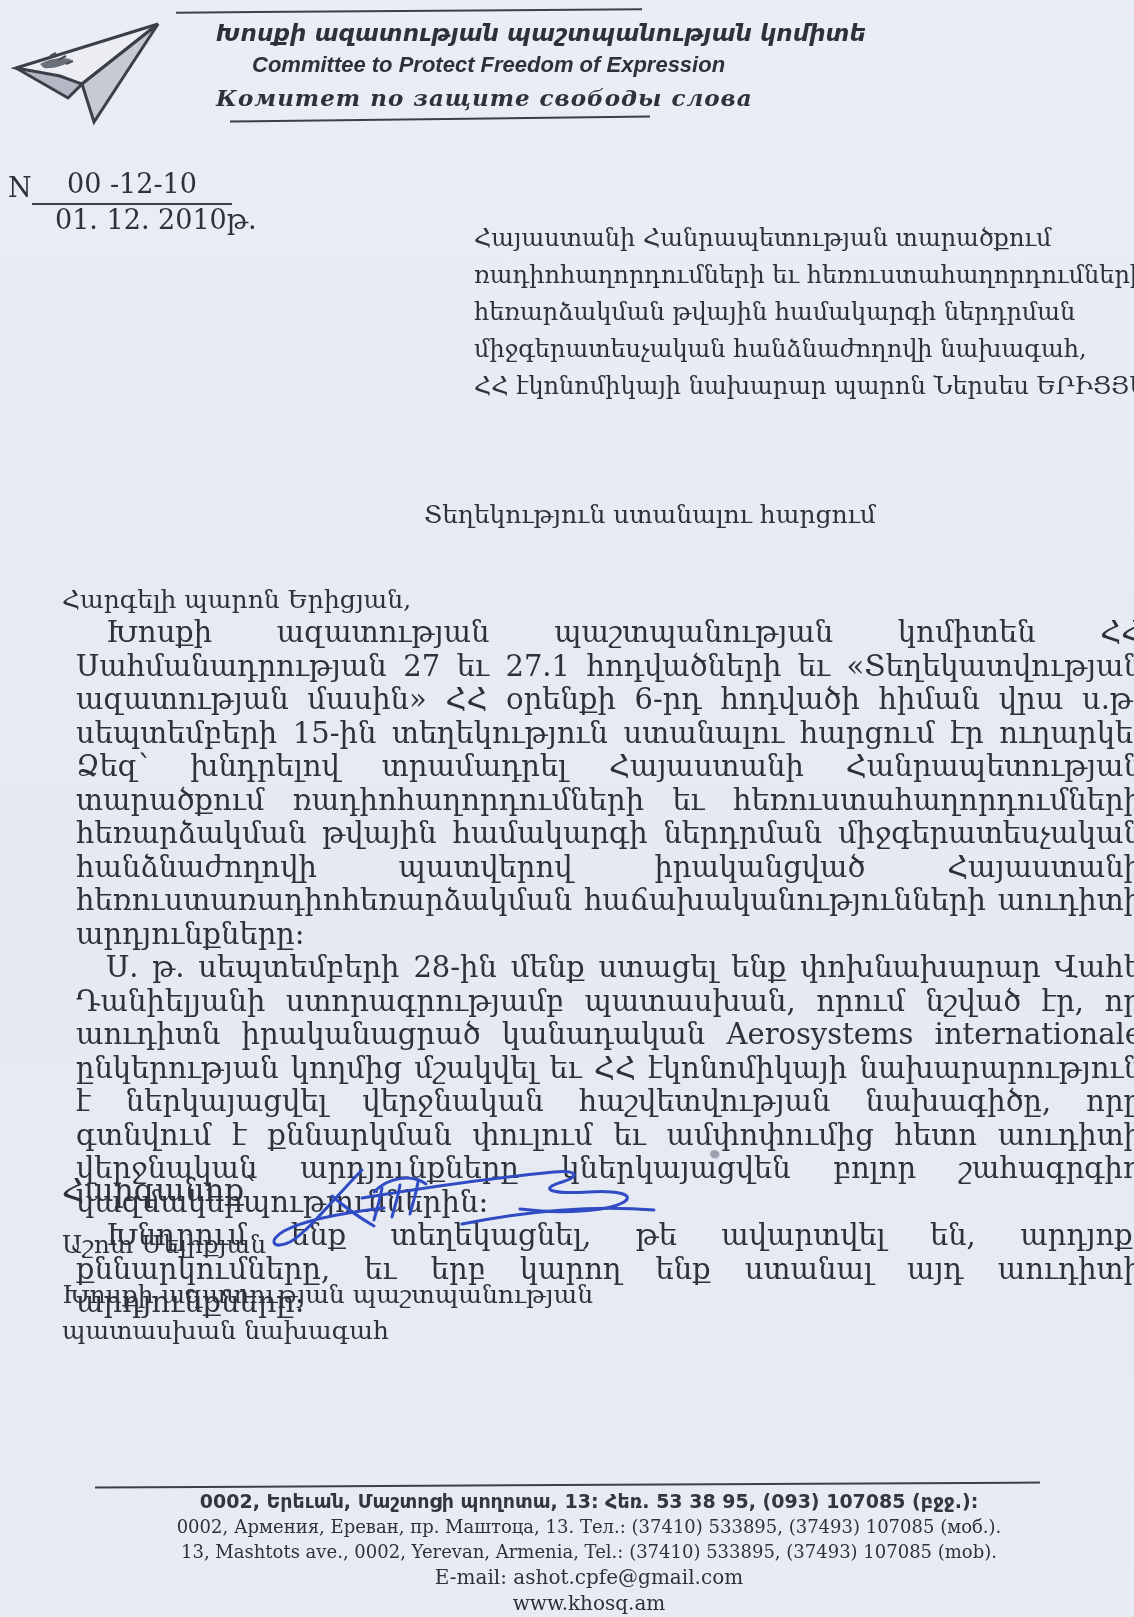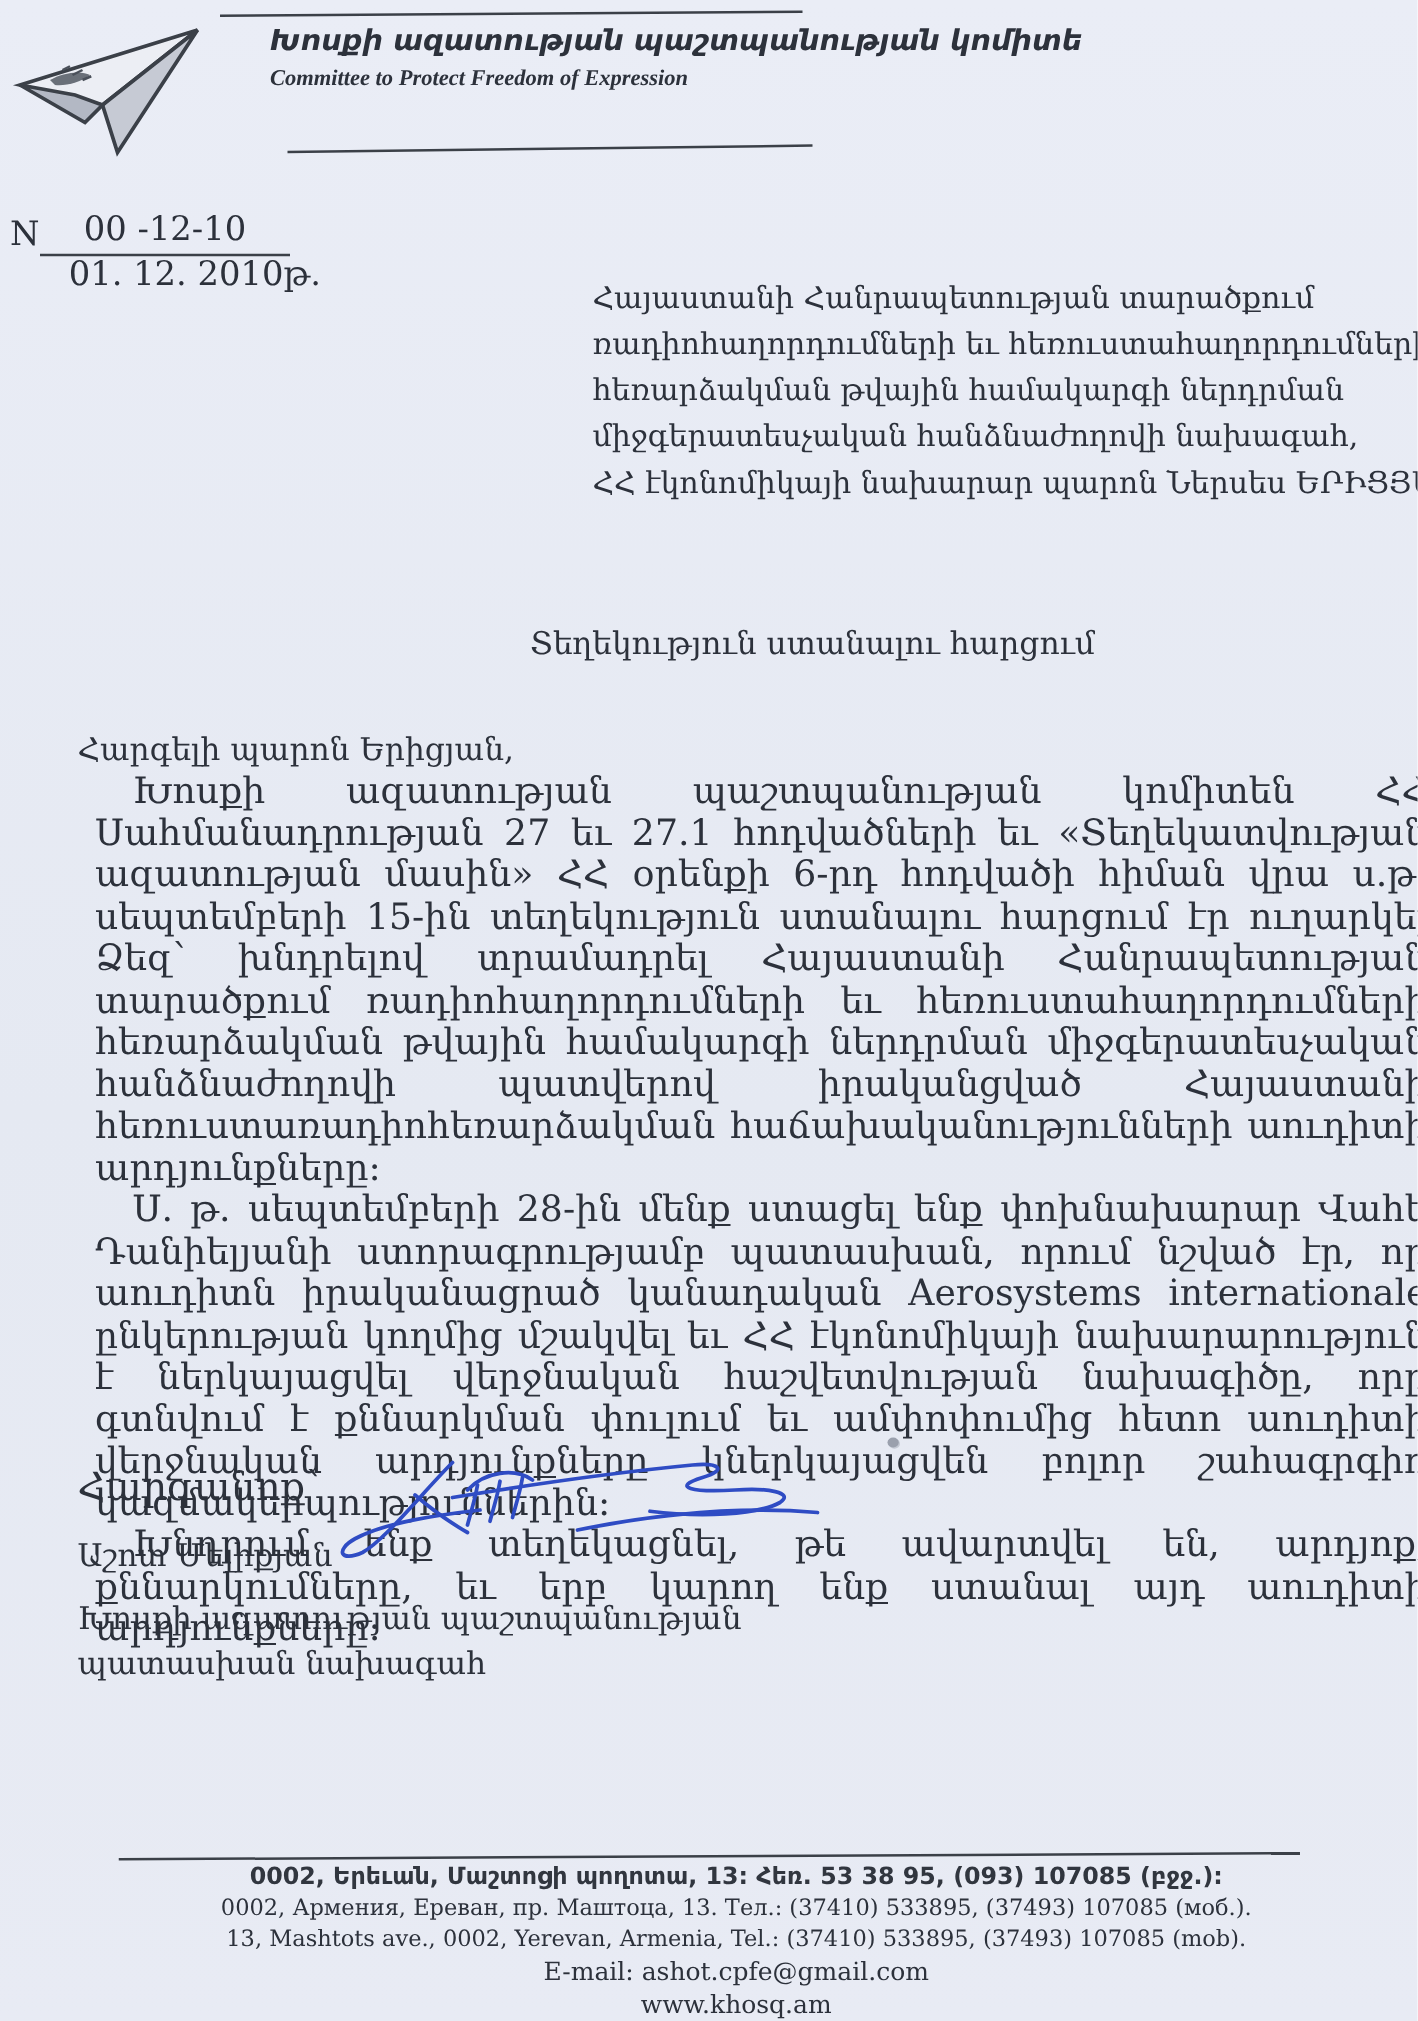--- a/index.html
+++ b/index.html
@@ -11,21 +11,21 @@
     color:#2c313b;
     overflow:hidden;
   }
   
   .logo{position:absolute;left:10px;top:6px;width:168px;height:128px;}
   .rule{position:absolute;background:#3b4048;height:2px;}
   .rule-top{left:176px;top:10px;width:466px;transform:rotate(-0.4deg);}
   .rule-head-bottom{left:230px;top:118px;width:420px;transform:rotate(-0.7deg);}
   .org{position:absolute;left:216px;white-space:nowrap;font-style:italic;font-weight:bold;}
   .org-am{top:20px;font-size:23px;font-family:"DejaVu Sans",sans-serif;}
-  .org-en{top:52px;font-size:18px;font-family:Liberation Serif, serif;}
+  .org-en{top:52px;font-size:22px;font-family:Liberation Sans, sans-serif;margin-left:36px;}
   .org-ru{top:84px;font-size:23px;font-family:"DejaVu Serif",serif;letter-spacing:1px;}
   
   .refN{position:absolute;left:8px;top:172px;font-size:27px;}
   .ref-line{position:absolute;left:32px;top:168px;width:200px;text-align:center;
     font-size:27px;border-bottom:2px solid #3b4048;padding-bottom:4px;}
   .ref-date{position:absolute;left:55px;top:204px;font-size:27px;}
   
   .recipient{position:absolute;left:474px;top:220px;font-size:24px;line-height:37px;white-space:nowrap;}
   
   .subject{position:absolute;left:0;right:0;top:500px;text-align:center;
@@ -60,20 +60,21 @@
   <svg class="logo" viewBox="0 0 168 128">
     <polygon points="6,62 148,18 72,78" fill="#eceef4" stroke="#3b4048" stroke-width="3"></polygon>
     <polygon points="72,78 148,18 84,116" fill="#c6cad4" stroke="#3b4048" stroke-width="3"></polygon>
     <polygon points="6,62 50,70 72,78 58,92" fill="#b3b8c4" stroke="#3b4048" stroke-width="3"></polygon>
     <path d="M30,58 C40,52 55,50 62,54 C55,60 42,63 34,62 Z" fill="#4a505a" opacity="0.8"></path>
     <path d="M40,50 l6,-3 M48,54 l8,-4 M56,58 l7,-3" stroke="#4a505a" stroke-width="2"></path>
   </svg>
   <div class="rule rule-top"></div>
   <div class="org org-am">Խոսքի ազատության պաշտպանության կոմիտե</div>
   <div class="org org-en">Committee to Protect Freedom of Expression</div>
+  <div class="org org-ru">Комитет по защите свободы слова</div>
   <div class="rule rule-head-bottom"></div>
 
   <div class="refN">N</div>
   <div class="ref-line">00 -12-10</div>
   <div class="ref-date">01. 12. 2010թ.</div>
 
   <div class="recipient">
     <div>Հայաստանի Հանրապետության տարածքում</div>
     <div>ռադիոհաղորդումների  եւ հեռուստահաղորդումների</div>
     <div>հեռարձակման թվային համակարգի ներդրման</div>

